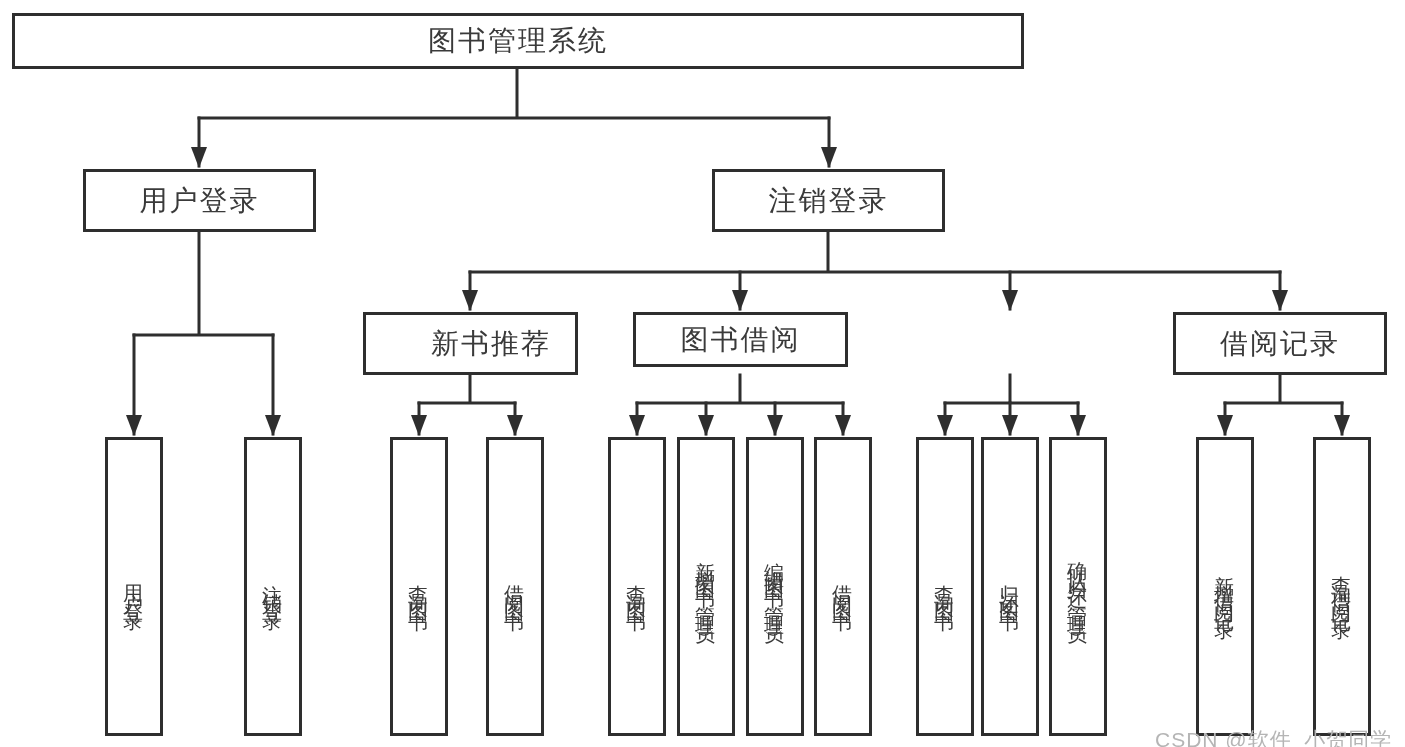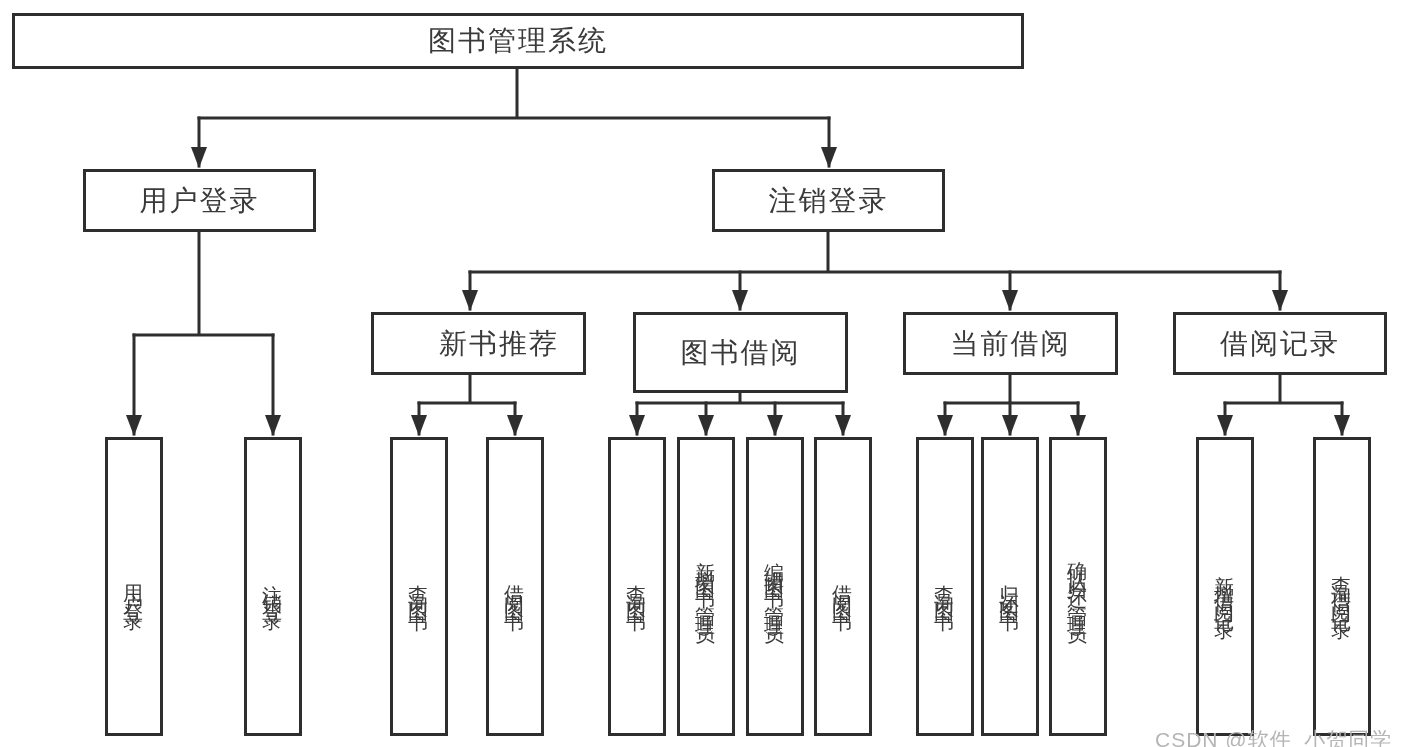--- a/index.html
+++ b/index.html
@@ -47,22 +47,22 @@
     letter-spacing:1px;
     color:var(--watermark);
     white-space:nowrap;
     z-index:5;
     margin-top:11px;
   }
   
   .n-root{left:12px;top:13px;width:1012px;height:56px;}
   .n-l2a{left:83px;top:169px;width:233px;height:63px;}
   .n-l2b{left:712px;top:169px;width:233px;height:63px;}
-  .n-l3a{left:371px;top:312px;width:215px;height:63px;padding-left:41px;}
-  .n-l3b{left:633px;top:312px;width:215px;height:81px;}
+  .n-l3a{left:363px;top:312px;width:215px;height:63px;padding-left:41px;}
+  .n-l3b{left:633px;top:312px;width:215px;height:55px;}
   .n-l3c{left:903px;top:312px;width:215px;height:63px;}
   .n-l3d{left:1173px;top:312px;width:214px;height:63px;justify-content:center;}
   
   .leaf{top:437px;width:58px;height:299px;}
   .lf0{left:105px;}  .lf1{left:244px;}
   .lf2{left:390px;}  .lf3{left:486px;}
   .lf4{left:608px;}  .lf5{left:677px;}  .lf6{left:746px;}  .lf7{left:814px;}
   .lf8{left:916px;}  .lf9{left:981px;}  .lf10{left:1049px;}
   .lf11{left:1196px;} .lf12{left:1313px;}
 </style>
@@ -136,23 +136,20 @@
   <div class="node hbox n-l2b">
     <span>注销登录</span>
   </div>
 
   <div class="node hbox n-l3a">
     <span>新书推荐</span>
   </div>
   <div class="node hbox n-l3b">
     <span>图书借阅</span>
   </div>
-  <div class="node hbox n-l3c">
-    <span>当前借阅</span>
-  </div>
   <div class="node hbox n-l3d">
     <span>借阅记录</span>
   </div>
 
   <div class="node vbox leaf lf0">
     <span>用户登录</span>
   </div>
   <div class="node vbox leaf lf1">
     <span>注销登录</span>
   </div>

